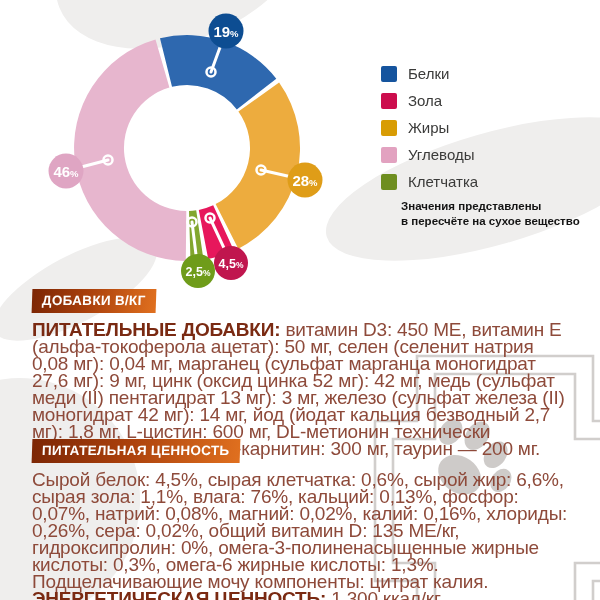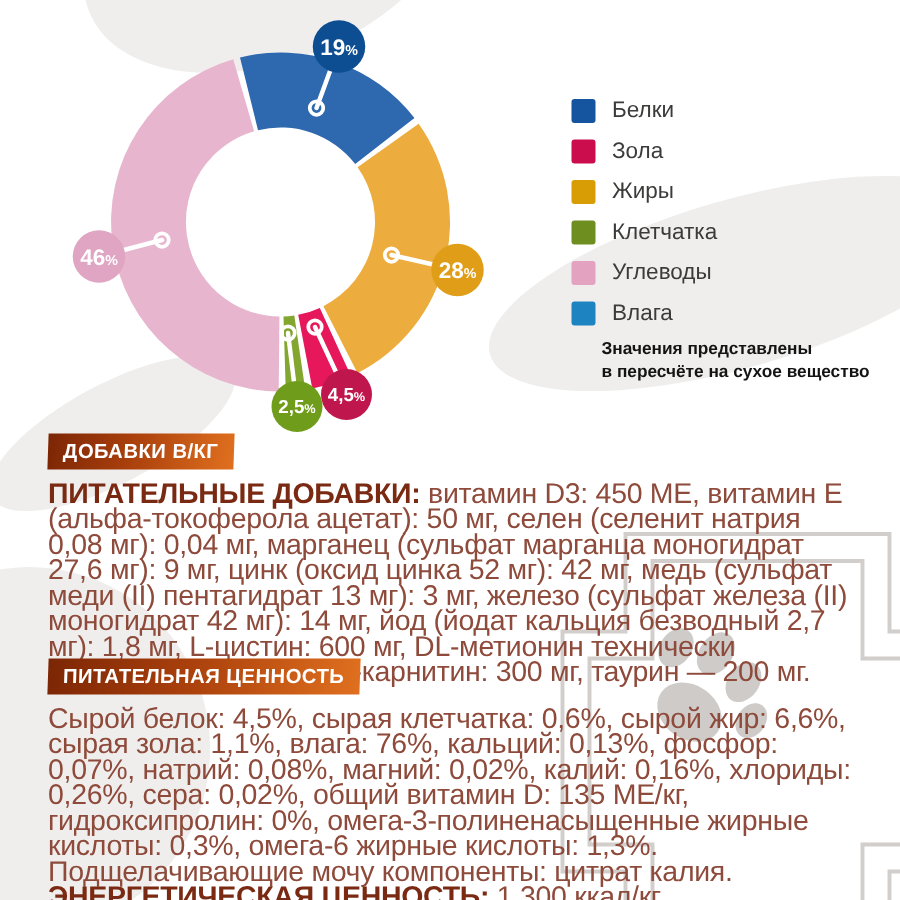--- a/index.html
+++ b/index.html
@@ -97,30 +97,26 @@
       </div>
       <div class="legend-row">
         <span class="swatch" style="background: rgb(204, 13, 77);"></span>
         <span class="legend-label">Зола</span>
       </div>
       <div class="legend-row">
         <span class="swatch" style="background: rgb(216, 156, 4);"></span>
         <span class="legend-label">Жиры</span>
       </div>
       <div class="legend-row">
-        <span class="swatch" style="background: rgb(110, 142, 32);"></span>
-        <span class="legend-label">Клетчатка</span>
-      </div>
-      <div class="legend-row">
         <span class="swatch" style="background: rgb(226, 162, 192);"></span>
         <span class="legend-label">Углеводы</span>
       </div>
       <div class="legend-row">
-        <span class="swatch" style="background: rgb(29, 131, 193);"></span>
-        <span class="legend-label">Влага</span>
+        <span class="swatch" style="background: rgb(110, 142, 32);"></span>
+        <span class="legend-label">Клетчатка</span>
       </div>
     </div>
   <div class="legend-note">
     <div>Значения представлены</div>
     <div>в пересчёте на сухое вещество</div>
   </div>
 </div>
 
 <div class="section sec-additives">
   <div class="badge">

